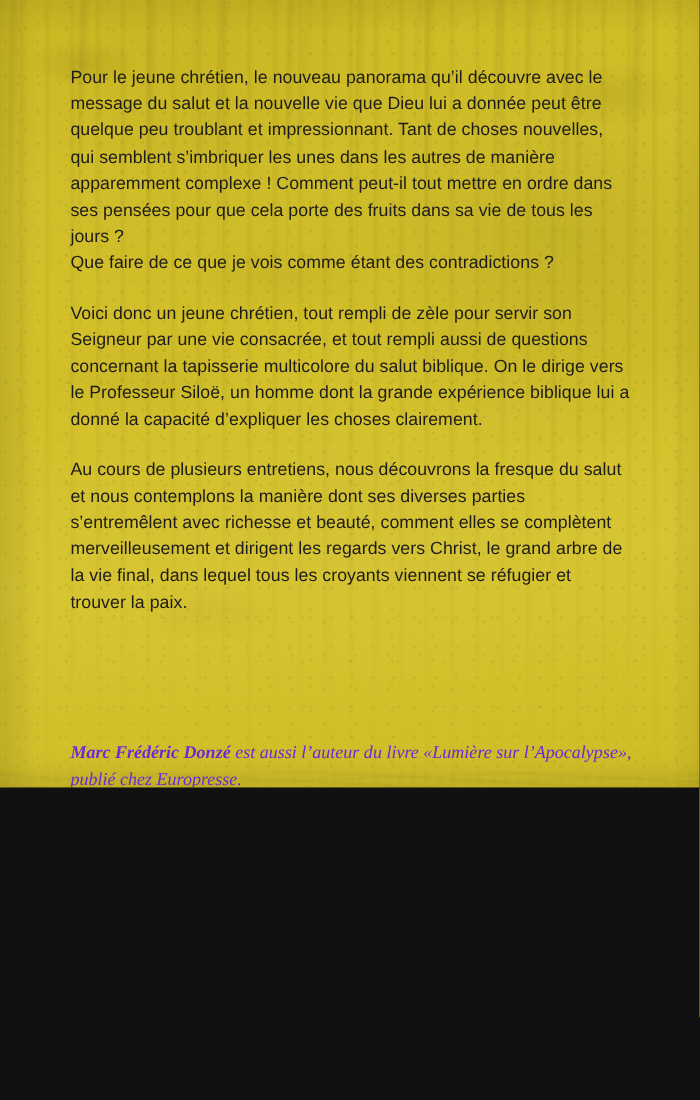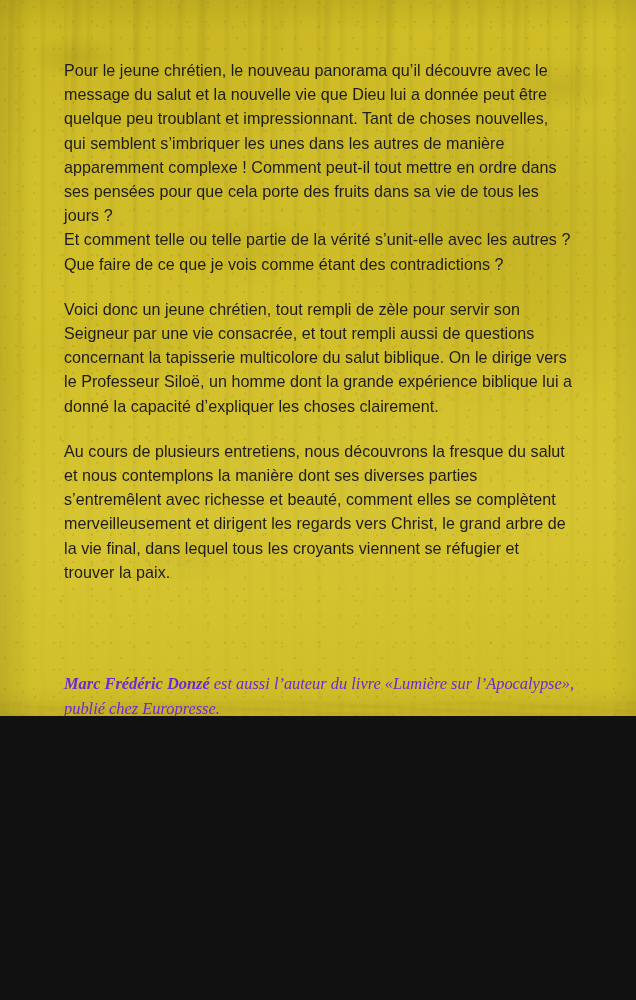--- a/index.html
+++ b/index.html
@@ -204,21 +204,20 @@
   <div class="bg-base"></div>
   <div class="bg-trunks"></div>
   <div class="bg-mottle"></div>
   <div class="bg-grain"></div>
   <div class="bg-speckle"></div>
   <div class="bg-vignette"></div>
 
   <div class="content">
     <p class="para">
       <span>Pour le jeune chrétien, le nouveau panorama qu’il découvre avec le message du salut et la nouvelle vie que Dieu lui a donnée peut être quelque peu troublant et impressionnant. Tant de choses nouvelles, qui semblent s’imbriquer les unes dans les autres de manière apparemment complexe ! Comment peut-il tout mettre en ordre dans ses pensées pour que cela porte des fruits dans sa vie de tous les jours ?</span>
-      <span class="q-line">Et comment telle ou telle partie de la vérité s’unit-elle avec les autres ?</span>
       <span class="q-line">Que faire de ce que je vois comme étant des contradictions ?</span>
     </p>
     <p class="para">Voici donc un jeune chrétien, tout rempli de zèle pour servir son Seigneur par une vie consacrée, et tout rempli aussi de questions concernant la tapisserie multicolore du salut biblique. On le dirige vers le Professeur Siloë, un homme dont la grande expérience biblique lui a donné la capacité d’expliquer les choses clairement.</p>
     <p class="para">Au cours de plusieurs entretiens, nous découvrons la fresque du salut et nous contemplons la manière dont ses diverses parties s’entremêlent avec richesse et beauté, comment elles se complètent merveilleusement et dirigent les regards vers Christ, le grand arbre de la vie final, dans lequel tous les croyants viennent se réfugier et trouver la paix.</p>
   </div>
 
   <div class="credit">
     <span class="name">Marc Frédéric Donzé</span><span> est aussi l’auteur du livre «Lumière sur l’Apocalypse», publié chez Europresse.</span>
   </div>
 

